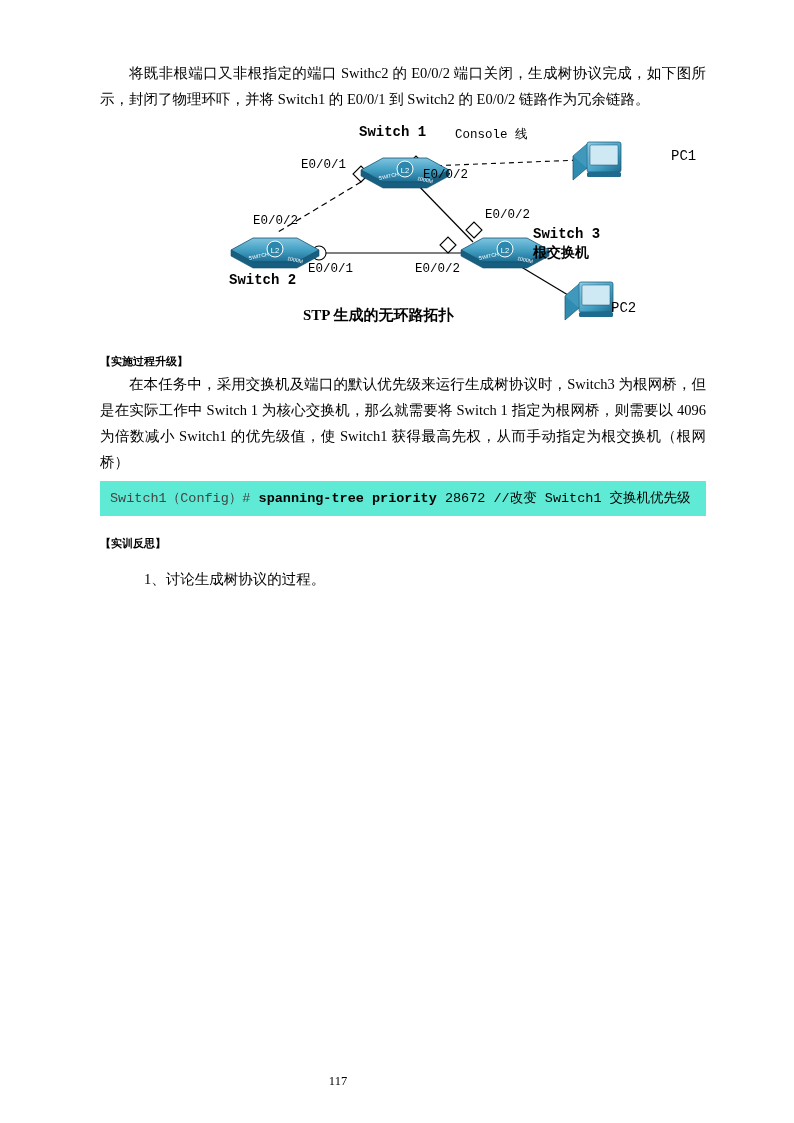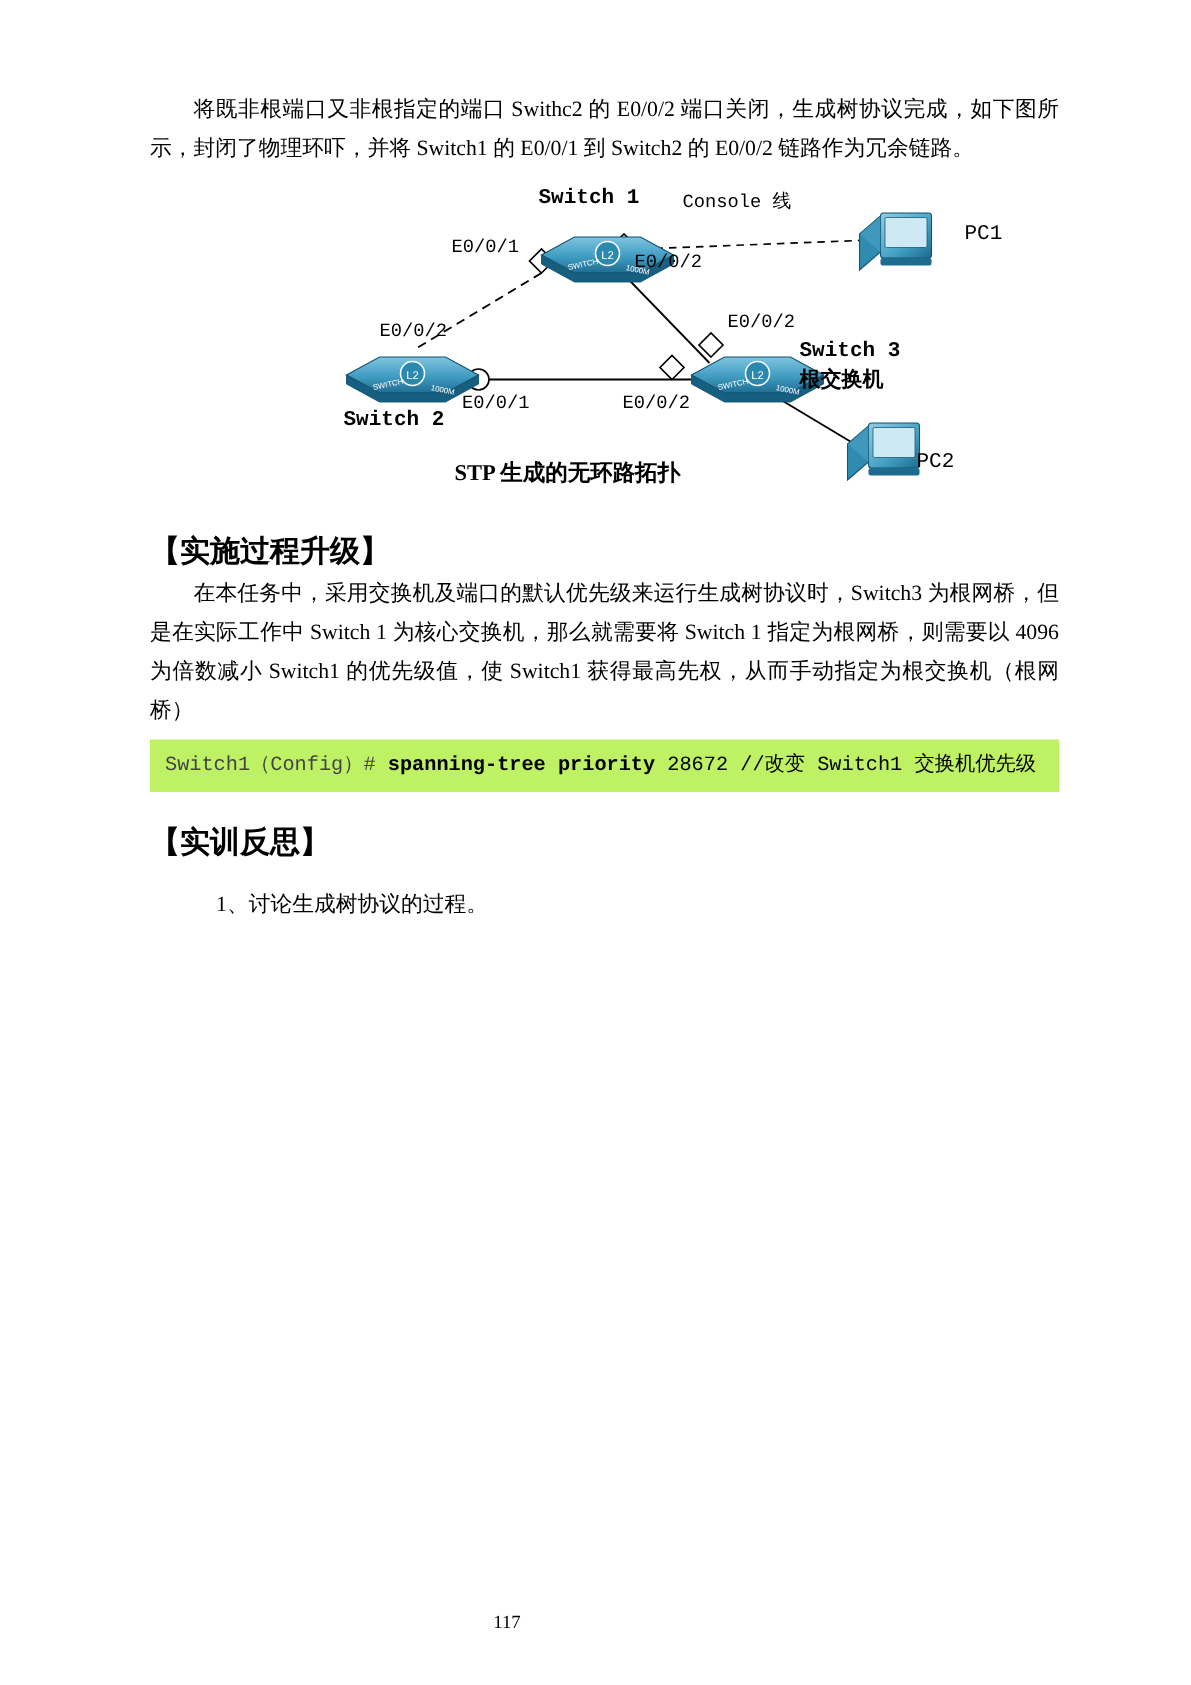--- a/index.html
+++ b/index.html
@@ -61,29 +61,29 @@
   svg.fig-svg {
     position: absolute;
     left: 0; top: 0;
     width: 600px;
     height: 220px;
     overflow: visible;
   }
 
   
   .heading {
-    font-size: 20px;
+    font-size: 11px;
     font-weight: bold;
     margin: 14px 0 2px 0;
     font-family: "Liberation Serif", serif;
   }
 
   
   .codeblock {
-    background: #bef264;
+    background: #5eead4;
     padding: 6px 10px 6px 10px;
     margin: 6px 0 4px 0;
     font-family: "Liberation Mono", monospace;
     font-size: 13.5px;
     line-height: 23px;
     color: #444444;
   }
   .codeblock .cmd { font-weight: bold; color: #000000; }
   .codeblock .arg { color: #000000; font-weight: normal; }
   .codeblock .cmt { color: #000000; }
@@ -195,21 +195,21 @@
         <path d="M0,18 L14,30 L14,6 Z" fill="#4ea6c9" opacity="0.55"></path>
       </g>
     </svg>
 
     <div class="sw-title" style="left:256px; top:4px;">Switch 1</div>
     <div class="sw-title" style="left:126px; top:152px;">Switch 2</div>
     <div class="sw-title" style="left:430px; top:106px;">Switch 3</div>
     <div class="fig-label-cn" style="left:430px; top:124px;">根交换机</div>
 
     <div class="fig-label" style="left:352px; top:6px;">Console 线</div>
-    <div class="fig-label" style="left:540px; top:28px; font-size:14px;">PC1</div>
+    <div class="fig-label" style="left:568px; top:28px; font-size:14px;">PC1</div>
     <div class="fig-label" style="left:508px; top:180px; font-size:14px;">PC2</div>
 
     <div class="fig-label" style="left:198px; top:38px;">E0/0/1</div>
     <div class="fig-label" style="left:320px; top:48px;">E0/0/2</div>
     <div class="fig-label" style="left:150px; top:94px;">E0/0/2</div>
     <div class="fig-label" style="left:205px; top:142px;">E0/0/1</div>
     <div class="fig-label" style="left:382px; top:88px;">E0/0/2</div>
     <div class="fig-label" style="left:312px; top:142px;">E0/0/2</div>
 
     <div class="fig-label-cn" style="left:200px; top:186px; font-size:15px;">STP 生成的无环路拓扑</div>

